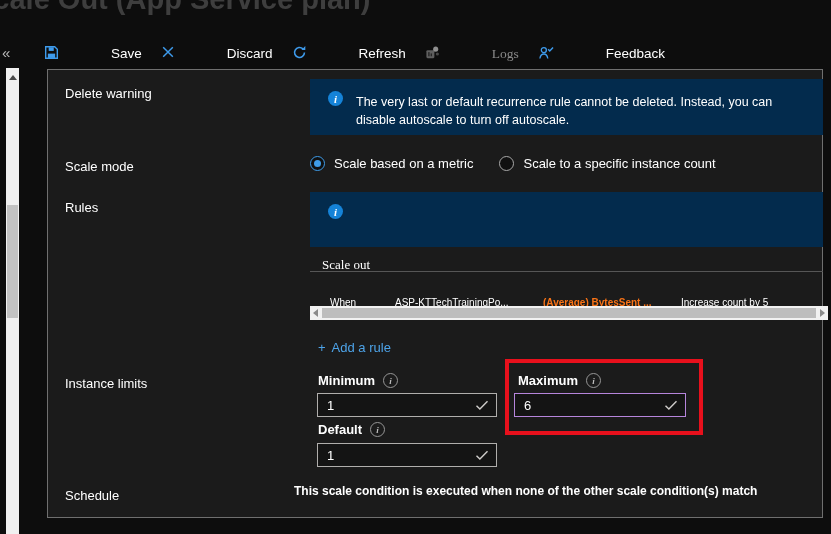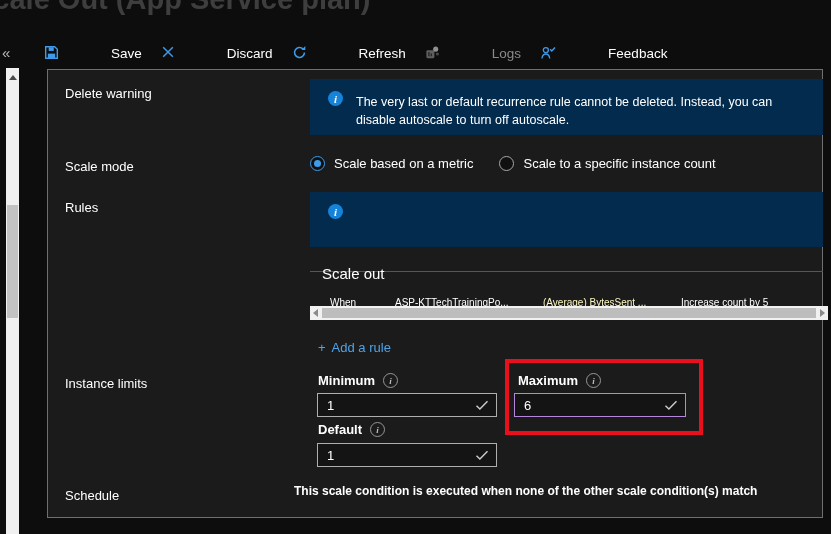--- a/index.html
+++ b/index.html
@@ -14,21 +14,21 @@
   .title-clip span { position:absolute; left:-26px; top:-17px; white-space:nowrap;
     font-size:29px; font-weight:600; color:#3e3e3e; }
 
   
   .collapse-btn { position:absolute; left:2px; top:44px; background:none; border:none;
     color:#b9b9b9; font-size:15px; cursor:pointer; padding:0; font-family:inherit; }
   .toolbar { position:absolute; left:44px; top:40px; height:27px; display:flex;
     align-items:center; gap:19px; }
   .tb-item { display:flex; align-items:center; gap:8px; cursor:pointer; }
   .tb-item .tb-label { color:#fff; font-size:13.5px;margin-left:44px; }
-  .tb-item.disabled .tb-label { color:#8a8a8a; cursor:default; }
+  .tb-item.disabled .tb-label { color:#8a8a8a; cursor:default;font-family:Liberation Serif, serif; }
 
   
   .vscroll { position:absolute; left:6px; top:68px; width:13px; height:466px; background:#f0f0f0; }
   .vscroll-btn { width:13px; height:18px; display:flex; align-items:center; justify-content:center; }
   .tri-up { width:0; height:0; border-left:4px solid transparent; border-right:4px solid transparent;
     border-bottom:5px solid #4a4a4a; }
   .vscroll-thumb { position:absolute; left:1px; top:137px; width:11px; height:113px; background:#c2c2c2; }
 
   
   .panel { position:absolute; left:47px; top:69px; width:776px; height:449px;
@@ -50,24 +50,24 @@
     align-items:center; gap:26px; }
   .radio-opt { display:flex; align-items:center; gap:9px; cursor:pointer; }
   .radio { width:15px; height:15px; border-radius:50%; border:1.5px solid #a9a9a9;
     box-sizing:border-box; display:flex; align-items:center; justify-content:center; background:#101010; }
   .radio.selected { border-color:#3f9ce8; }
   .radio-dot { width:7px; height:7px; border-radius:50%; background:#3f9ce8; }
 
   
   .so-header { position:absolute; left:310px; top:249px; width:513px; height:23px;
     border-bottom:1px solid #565656; box-sizing:border-box; }
-  .so-header span { position:absolute; left:12px; top:16px; font-size:15px; color:#fff; }
+  .so-header span { position:absolute; left:12px; top:8px; font-size:13px; color:#fff;font-family:Liberation Serif, serif; }
   .so-row { position:absolute; left:310px; top:277px; width:513px; height:26px; cursor:pointer; }
   .so-row span { position:absolute; top:20px; font-size:10px; white-space:nowrap; }
-  .cell-link { color:#fef9c3; cursor:pointer; }
+  .cell-link { color:#f97316; cursor:pointer;font-weight:bold; }
 
   
   .hscroll { position:absolute; left:310px; top:306px; width:518px; height:14px; background:#f1f1f1;
     display:flex; align-items:center; }
   .tri-left { width:0; height:0; border-top:4px solid transparent; border-bottom:4px solid transparent;
     border-right:5px solid #8a8a8a; margin-left:3px; }
   .tri-right { width:0; height:0; border-top:4px solid transparent; border-bottom:4px solid transparent;
     border-left:5px solid #8a8a8a; margin-right:3px; }
   .hthumb { flex:1; height:10px; background:#bdbdbd; margin:0 4px; }
 

